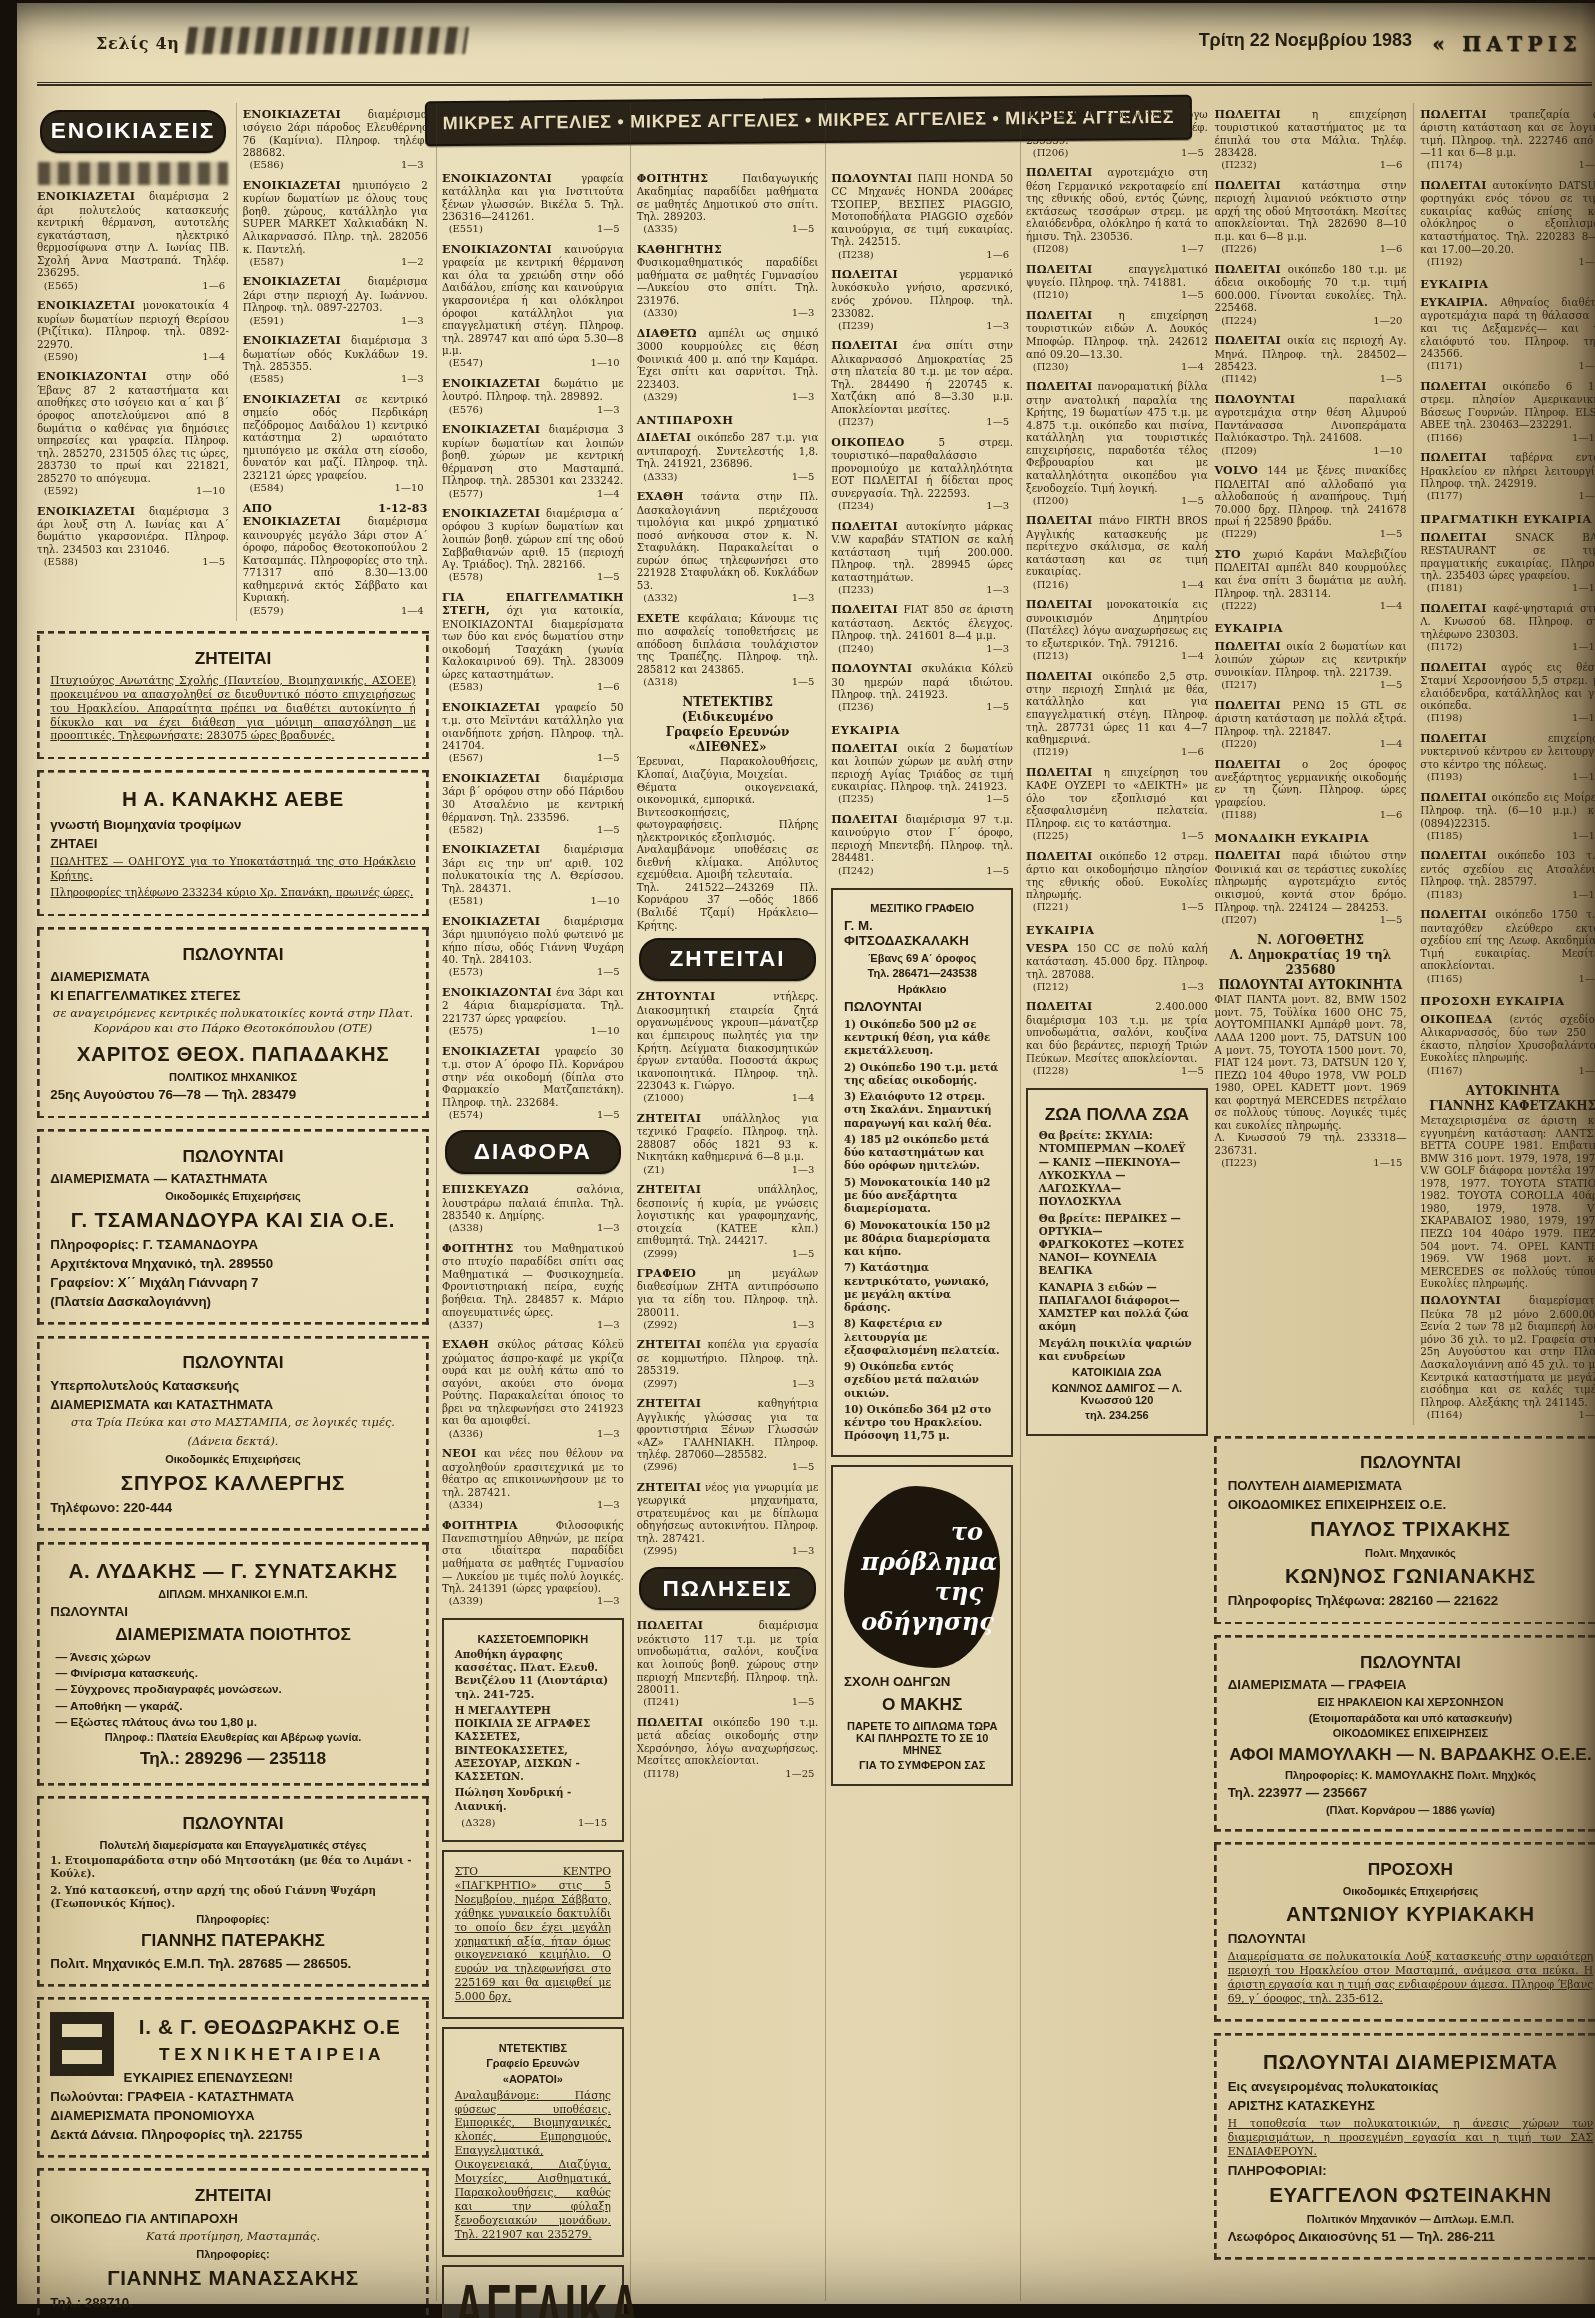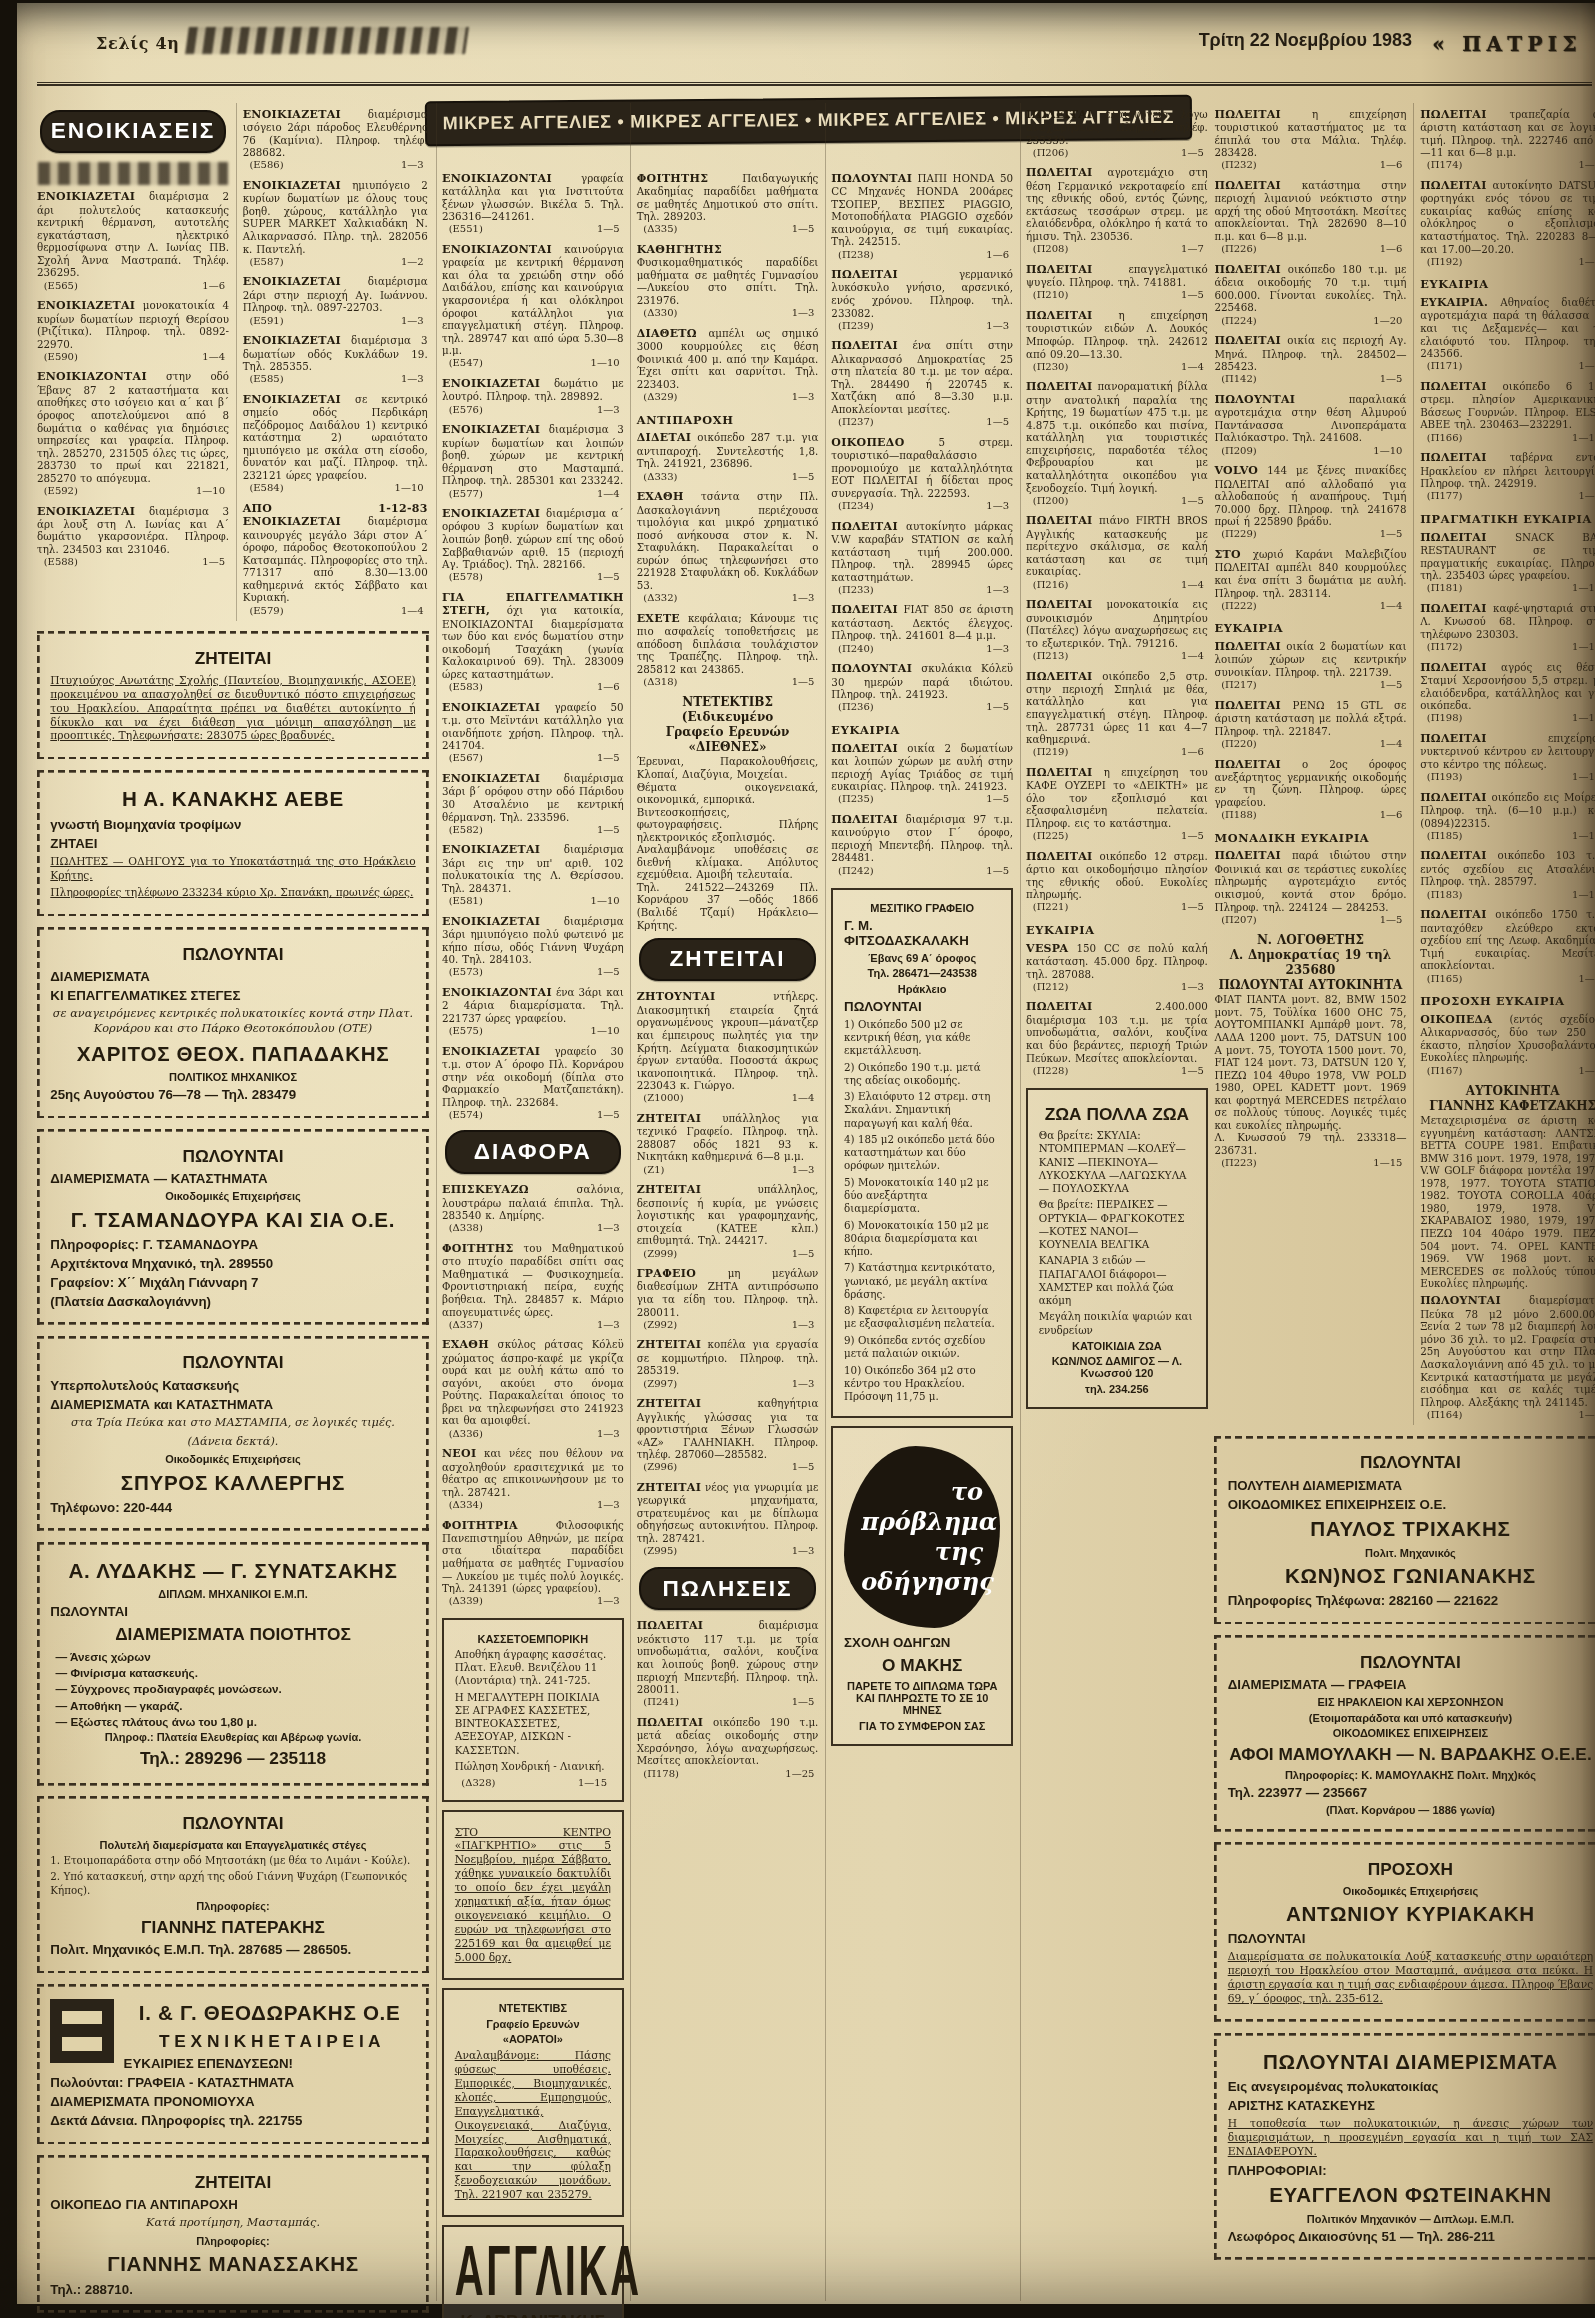--- a/index.html
+++ b/index.html
@@ -64,21 +64,21 @@
       repeating-linear-gradient(90deg,#3a3020 0 6.7px, transparent 6.7px 10.7px) bottom/100% 2.7px no-repeat,
       repeating-linear-gradient(0deg,#3a3020 0 6.7px, transparent 6.7px 10.7px) left/2.7px 100% no-repeat,
       repeating-linear-gradient(0deg,#3a3020 0 6.7px, transparent 6.7px 10.7px) right/2.7px 100% no-repeat;}
   .bx .h1{font:800 20.6px "Liberation Sans",sans-serif;text-align:center;margin:5.3px 0;letter-spacing:0.7px;color:#241c0e;}
   .bx .h2{font:800 17.3px "Liberation Sans",sans-serif;text-align:center;margin:4.7px 0;color:#241c0e;}
   .bx .h3{font:700 13.3px "Liberation Sans",sans-serif;text-align:left;margin:4px 0;color:#241c0e;}
   .bx .h4{font:700 11px "Liberation Sans",sans-serif;text-align:center;margin:3.3px 0;color:#241c0e;}
   .bx .b{font-size:10.7px;line-height:1.3;text-align:justify;margin:4px 0;color:#2e2516;text-decoration:underline;}
   .bx .c{font-size:11.3px;line-height:1.3;text-align:center;margin:4px 0;color:#2e2516;font-style:italic;}
   .bx .li{font:700 11.7px "Liberation Sans",sans-serif;text-align:left;margin:3.3px 0 3.3px 5.3px;color:#241c0e;}
-  .bx .lb{font-size:10.3px;line-height:1.28;text-align:left;margin:3.3px 0;color:#2e2516;}
+  .bx .lb{font-size:10.3px;line-height:1.28;text-align:left;margin:3.3px 0;color:#2e2516;font-weight:bold;}
   .bx .giant{font:800 40px "Liberation Sans",sans-serif;text-align:center;margin:12px 0 17.3px;
     transform:scaleY(1.75);transform-origin:center;letter-spacing:2.7px;color:#241c0e;}
   .tlogo{width:64px;height:64px;float:left;margin:2.7px 9.3px 2.7px 0;background:#2a2318;position:relative;}
   .tlogo:before{content:"";position:absolute;left:12px;top:12px;right:12px;bottom:12px;background:#e0d2a9;}
   .tlogo:after{content:"";position:absolute;left:0px;top:25px;width:100%;height:13.3px;background:#2a2318;}
   .blob{background:#1c160d;border-radius:46% 54% 42% 58% / 60% 44% 56% 40%;
     padding:31px 17.3px;margin:9.3px 0 6.7px;}
   .blob .script{font:italic 700 24px "DejaVu Serif",serif;color:#ffffff;text-align:right;line-height:1.25;}
   .clear{clear:both;}
 </style>

